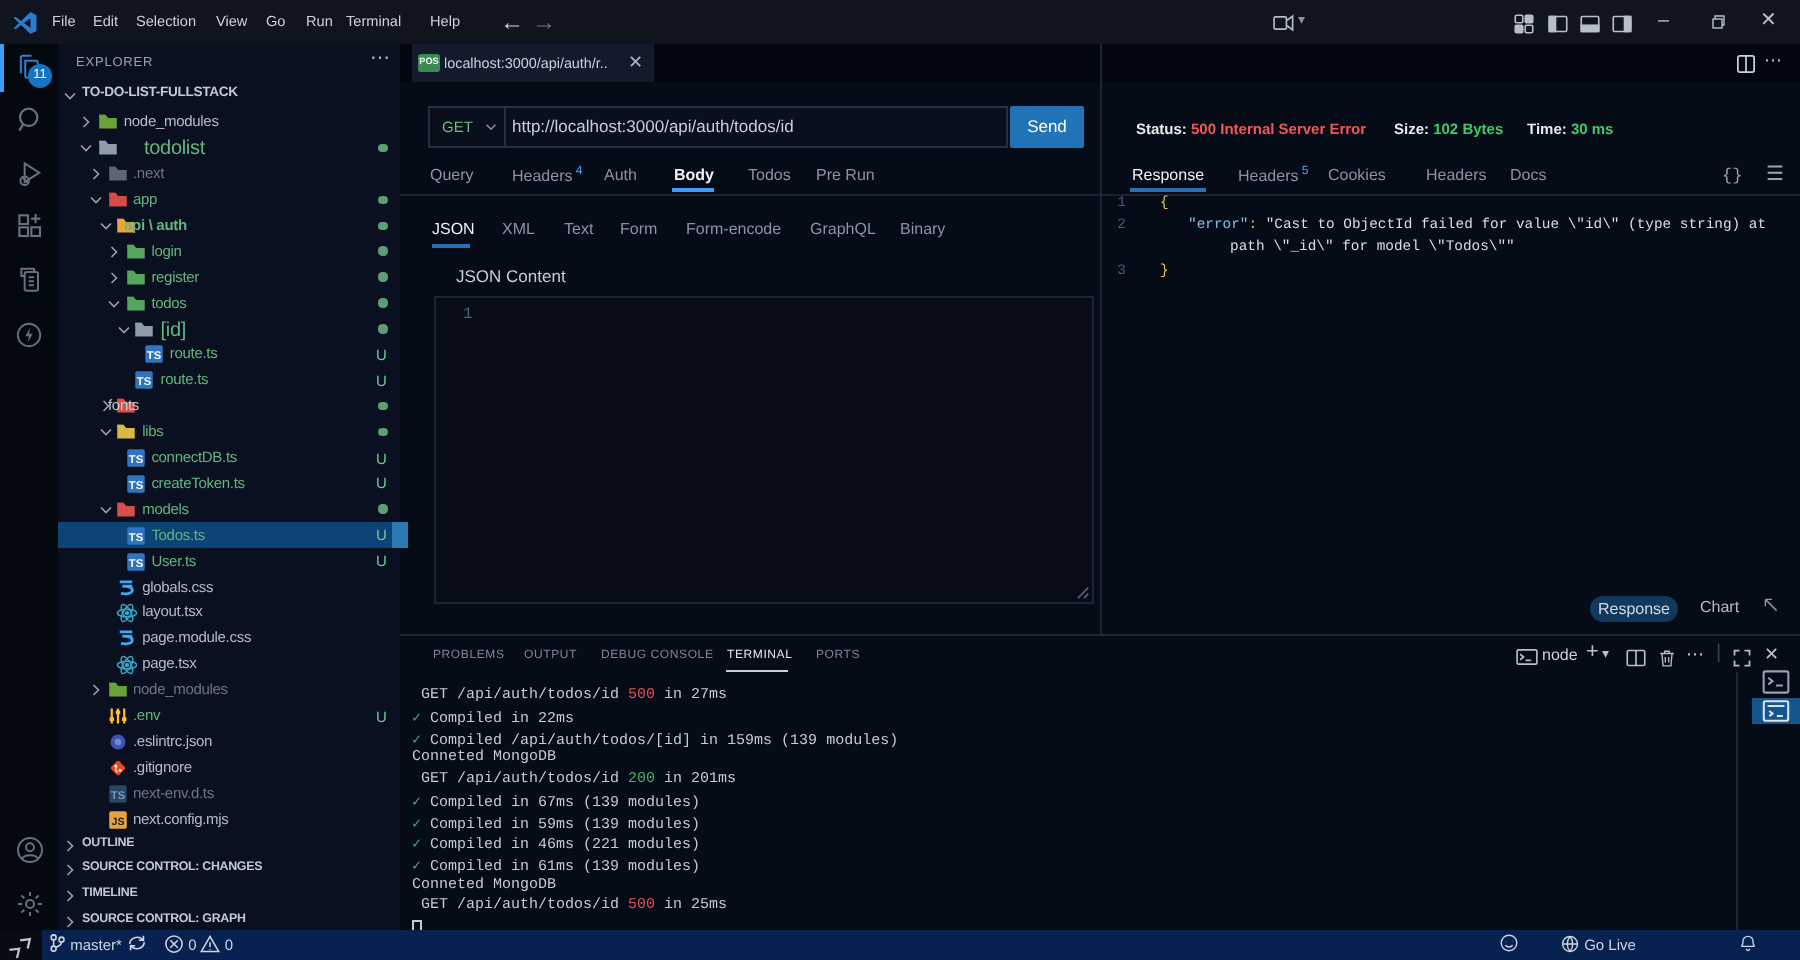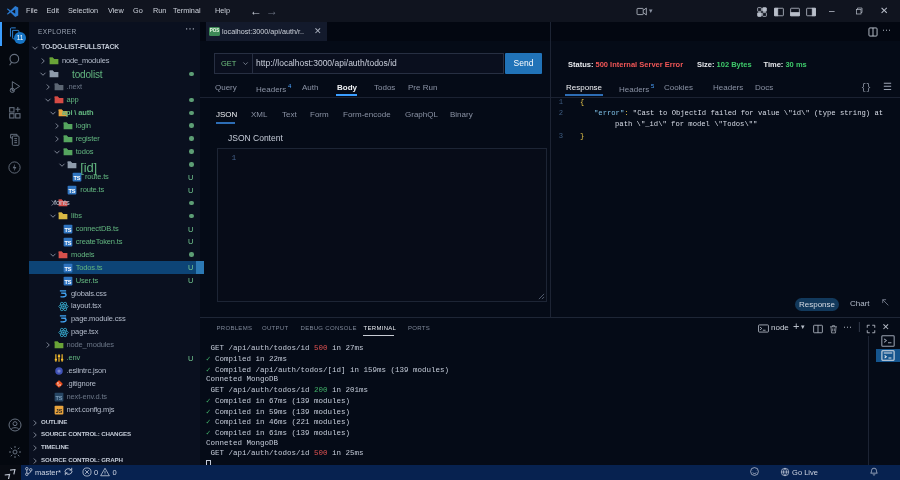--- a/index.html
+++ b/index.html
@@ -342,21 +342,21 @@
             <svg width="8" height="8" viewBox="0 0 16 16">
               <path d="M3 5.5 l5 5 l5 -5" stroke="currentColor" stroke-width="1.6" fill="none"></path>
             </svg>
           </span>
           <span class="ticon" style="left:67.3px">
             <svg width="10" height="9" viewBox="0 0 16 14">
               <path d="M1 2 h5 l2 2.5 h7 v8.5 h-14 z" fill="#8e9bab"></path>
               <path d="M1 2 h5 l2 2.5 h-7 z" fill="#8e9bab" opacity="0.75"></path>
             </svg>
           </span>
-          <span class="tlabel" style="left:80.3px;color:#62b57f;font-weight:normal;font-size:13px">[id]</span>
+          <span class="tlabel" style="left:80.3px;color:#62b57f;font-weight:normal;font-size:10px">[id]</span>
           <span class="gdot"></span>
         </div>
 <div class="trow" style="top:170.9px">
           <span class="ticon" style="left:71.9px">
             <svg width="10" height="10" viewBox="0 0 16 16">
               <rect x="1" y="1" width="14" height="14" rx="1.5" fill="#2f74c0"></rect>
               <text x="8" y="12" font-size="9" font-weight="bold" fill="#fff" text-anchor="middle" font-family="Liberation Sans">TS</text>
             </svg>
           </span>
           <span class="tlabel" style="left:84.9px;color:#62b57f;font-weight:normal;font-size:7.5px">route.ts</span>

